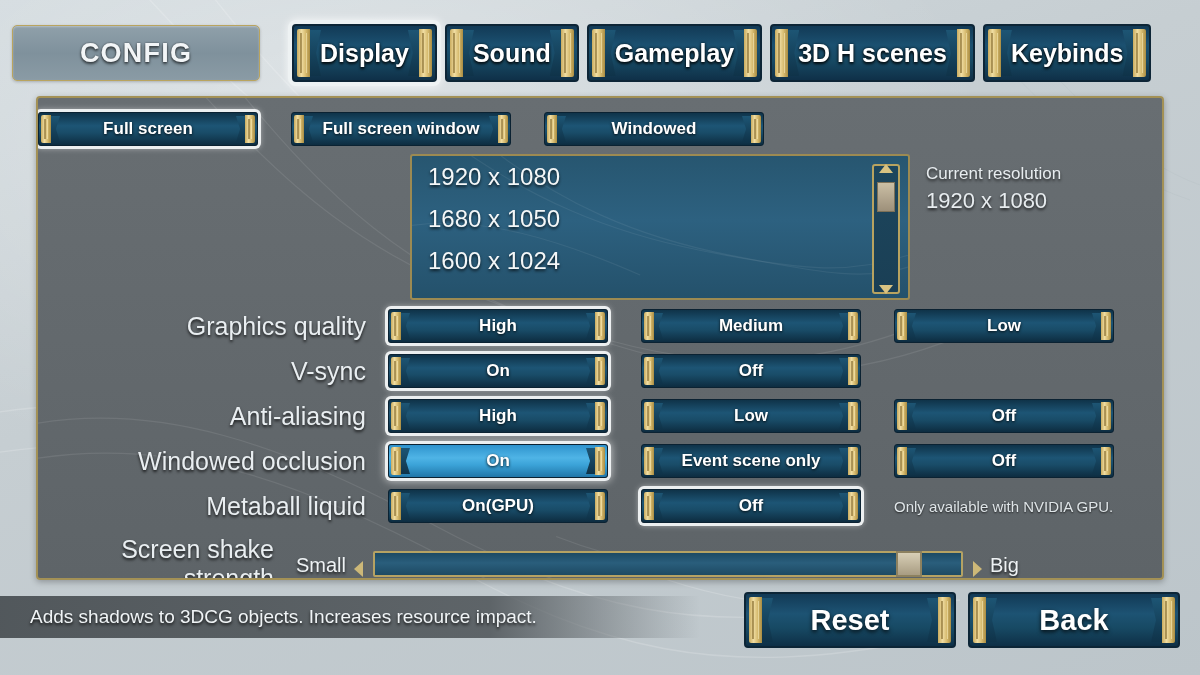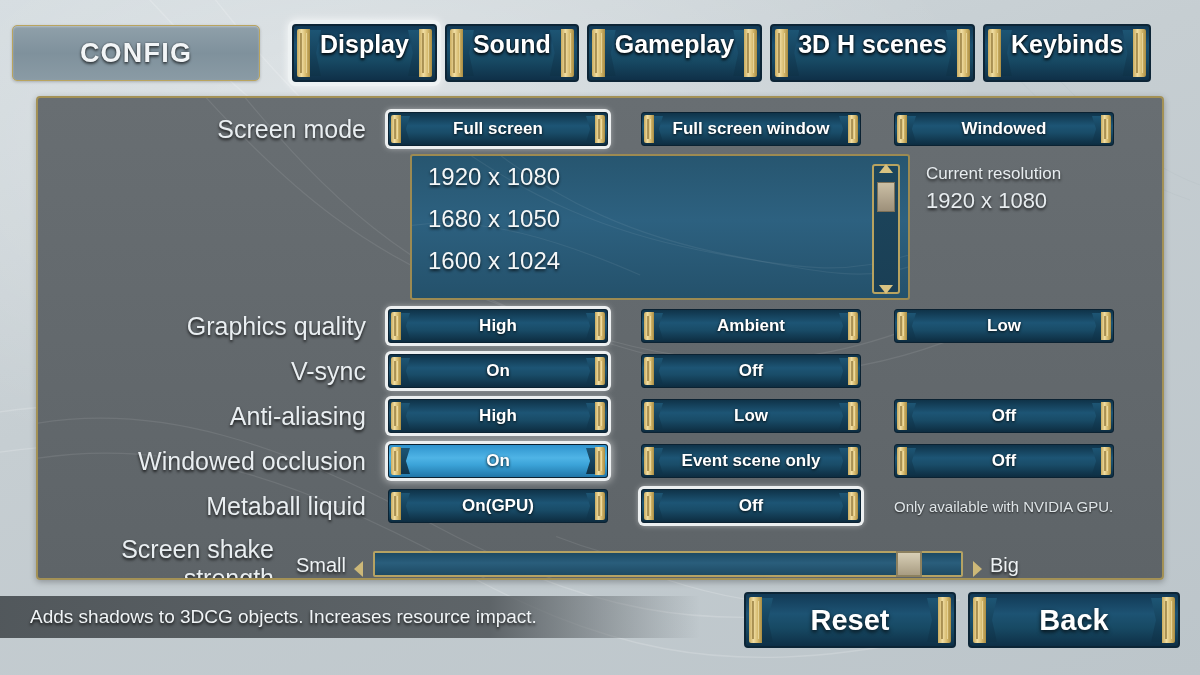--- a/index.html
+++ b/index.html
@@ -47,21 +47,21 @@
 
   
   .tabs {
     position: absolute; left: 292px; top: 24px;
     display: flex; gap: 8px; align-items: center;
   }
   .tab {
     position: relative;
     height: 58px;
     padding: 4px 26px;
-    display: flex; justify-content: center;
+    display: flex; align-items: center; justify-content: center;
     background:
       linear-gradient(180deg, #123a56 0%, #1b5070 35%, #174963 65%, #0f3048 100%);
     border: 2px solid #0d2536;
     border-radius: 4px;
     cursor: pointer;
   }
   .tab .tab-label {
     font-size: 25px; font-weight: 700; color: #ffffff;
     text-shadow: 0 2px 3px rgba(0,0,0,0.85), 0 0 3px rgba(0,0,0,0.7);
     position: relative; z-index: 3;
@@ -339,21 +339,20 @@
       <path d="M200 -10 C 290 100, 370 175, 510 225 S 760 300, 910 245"></path>
       <path d="M-20 330 C 120 300, 250 350, 400 430 S 660 530, 840 500"></path>
       <path d="M-20 365 C 130 335, 265 385, 415 465 S 680 560, 860 530"></path>
       <path d="M520 440 C 610 475, 720 490, 860 475"></path>
     </g>
   </svg>
 
   <div class="rows">
 
     <div class="row" style="top:14px;">
-      <div class="row-label">Screen mode</div>
       <div class="opt selected">
         <span class="cap left"></span>
         <span class="notch left"></span>
         <span class="opt-label">Full screen</span>
         <span class="notch right"></span>
         <span class="cap right"></span>
       </div>
       <div class="opt">
         <span class="cap left"></span>
         <span class="notch left"></span>
@@ -400,21 +399,21 @@
       <div class="opt selected">
         <span class="cap left"></span>
         <span class="notch left"></span>
         <span class="opt-label">High</span>
         <span class="notch right"></span>
         <span class="cap right"></span>
       </div>
       <div class="opt">
         <span class="cap left"></span>
         <span class="notch left"></span>
-        <span class="opt-label">Ambient</span>
+        <span class="opt-label">Medium</span>
         <span class="notch right"></span>
         <span class="cap right"></span>
       </div>
       <div class="opt">
         <span class="cap left"></span>
         <span class="notch left"></span>
         <span class="opt-label">Low</span>
         <span class="notch right"></span>
         <span class="cap right"></span>
       </div>

